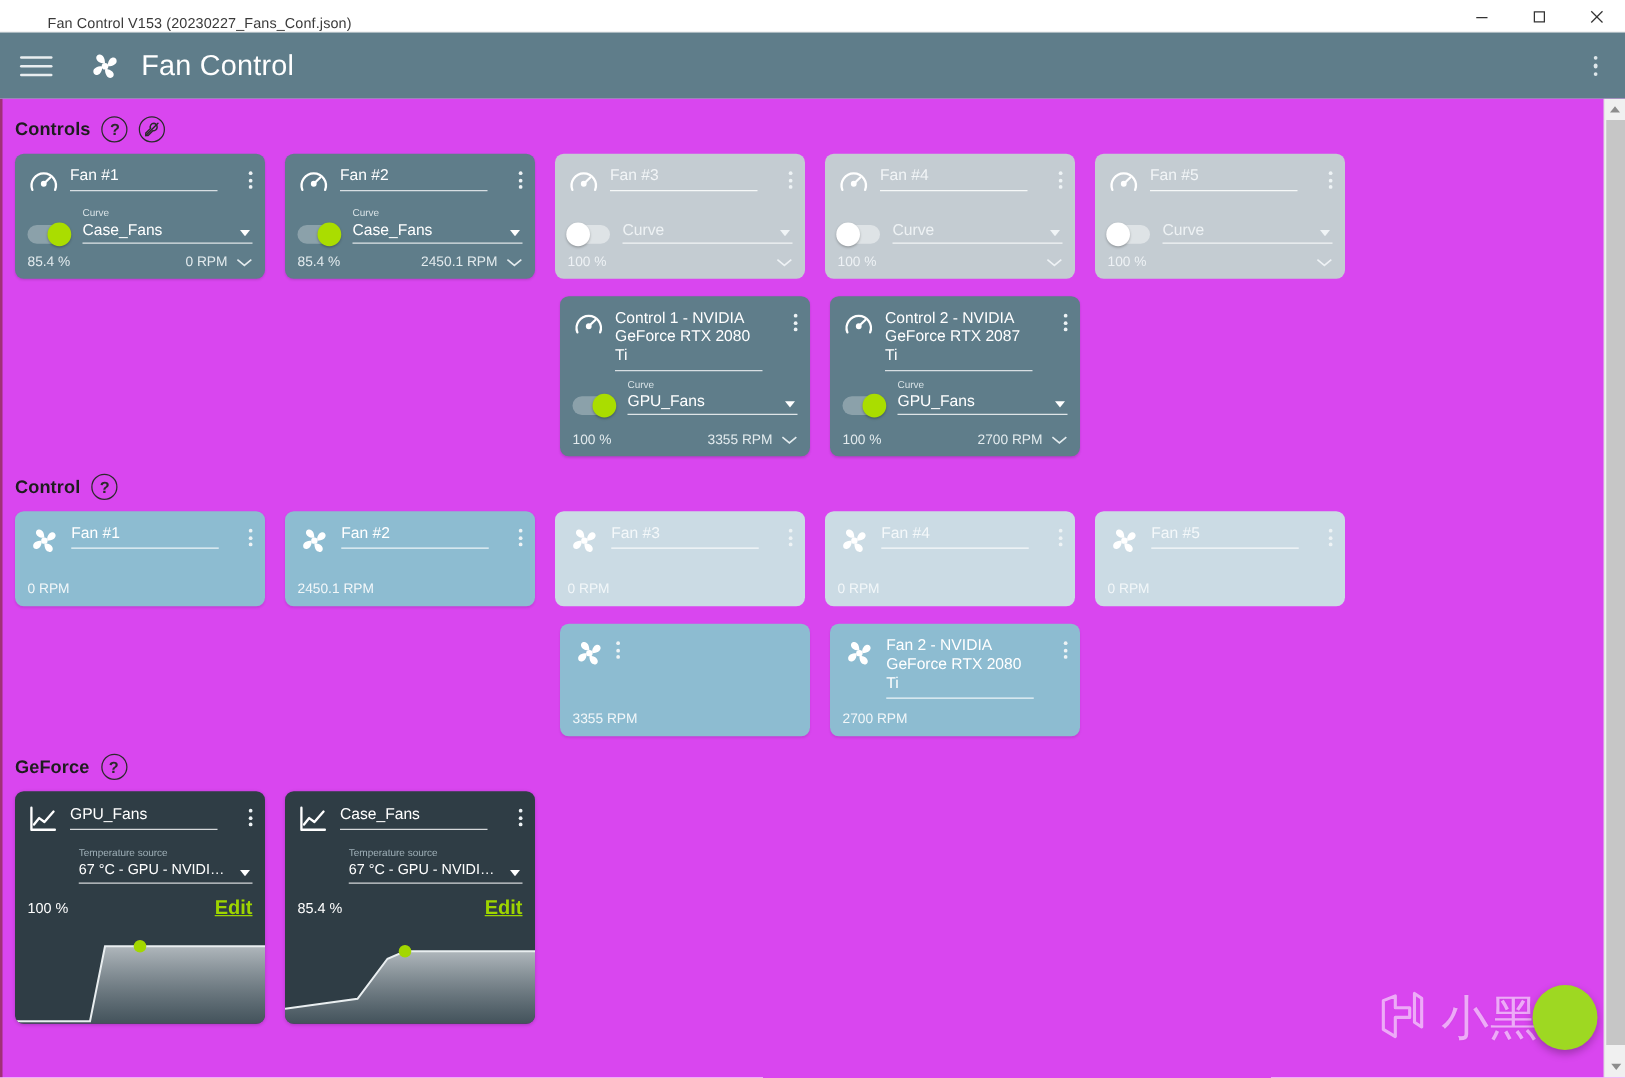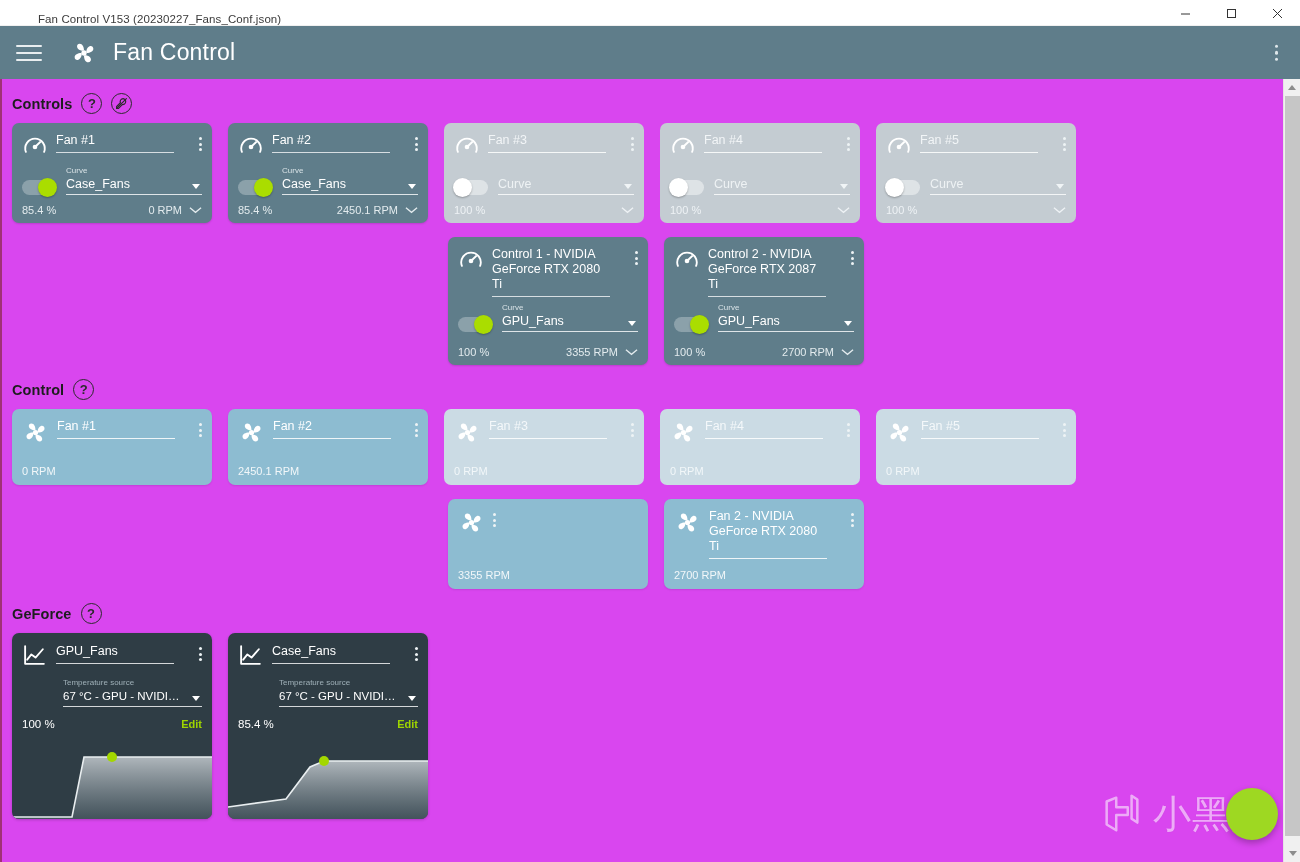--- a/index.html
+++ b/index.html
@@ -187,21 +187,21 @@
     border-bottom: 1px solid rgba(255,255,255,.8);
     padding-bottom: 4px; width: 118px;
   }
   .curve-src { margin-top: 9px; position: relative; margin-left: 41px; }
   .curve-src .field-label { color:#9fb0b8; }
   .curve-src .field-val { font-size: 11.5px; }
   .curve-bot {
     display:flex; align-items:center; justify-content: space-between;
     margin-top: 11px; font-size: 11.5px; color:#ffffff;
   }
-  .edit-link { color:#9ed500; font-size: 11px; cursor:pointer; font-weight: bold;}
+  .edit-link { color:#9ed500; font-size: 16px; cursor:pointer; font-weight: bold; text-decoration: underline;}
   .curve-graph { position:absolute; left:0; right:0; bottom:0; height: 80px; }
 
   
   .watermark {
     position:absolute; right: 30px; bottom: 22px;
     display:flex; align-items:center; gap: 8px;
     opacity: .55; pointer-events:none;
   }
   .wm-text { font-size: 38px; color:#ffffff; text-shadow: 0 0 2px rgba(0,0,0,.10); letter-spacing:1px;}
   .fab {

